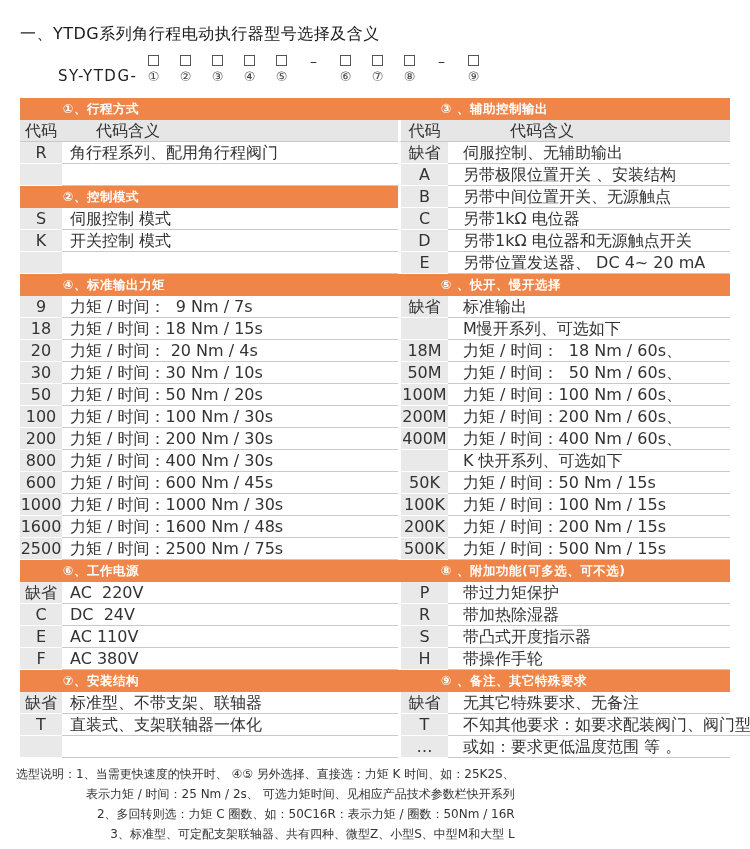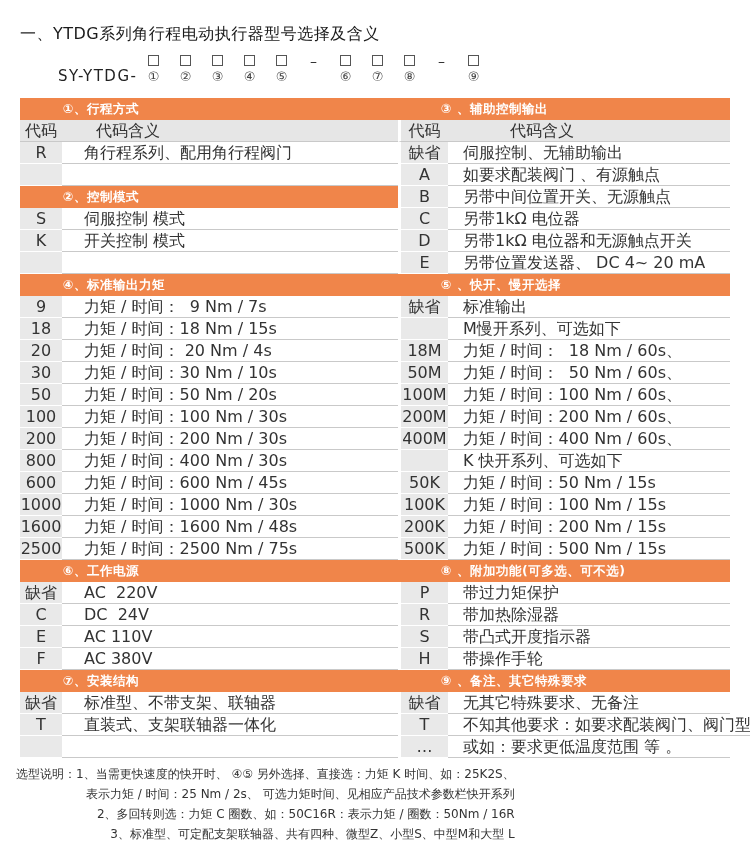--- a/index.html
+++ b/index.html
@@ -32,21 +32,21 @@
   }
   .row.head{background:#E6E6E6;}
   .code{
     width:42px;flex-shrink:0;background:#E9E9E9;text-align:center;
     line-height:21px;border-bottom:1px solid #ffffff;box-sizing:border-box;
     color:#333;white-space:pre;
   }
   .tcol.right .code{width:50px;border-left:3px solid #ffffff;}
   .meaning{
     flex:1;border-bottom:1px solid #c9c9c9;line-height:21px;
-    padding-left:22px;box-sizing:border-box;white-space:pre;color:#333;
+    padding-left:8px;box-sizing:border-box;white-space:pre;color:#333;
   }
   .tcol.right .meaning{padding-left:15px;}
   .row.head .code{background:transparent;border-bottom:1px solid #c9c9c9;}
   .row.head .meaning{padding-left:34px;}
   .tcol.right .row.head .meaning{padding-left:62px;}
   
   .notes{position:absolute;left:16px;top:764px;font-size:12px;color:#333;text-align:right;}
   .note-line{line-height:20px;white-space:pre;}
 </style>
 </head>
@@ -215,21 +215,21 @@
       <div class="row head">
         <div class="code">代码</div>
         <div class="meaning">代码含义</div>
       </div>
       <div class="row">
         <div class="code">缺省</div>
         <div class="meaning">伺服控制、无辅助输出</div>
       </div>
       <div class="row">
         <div class="code">A</div>
-        <div class="meaning">如要求配装阀门 、有源触点</div>
+        <div class="meaning">另带极限位置开关 、安装结构</div>
       </div>
       <div class="row">
         <div class="code">B</div>
         <div class="meaning">另带中间位置开关、无源触点</div>
       </div>
       <div class="row">
         <div class="code">C</div>
         <div class="meaning">另带1kΩ 电位器</div>
       </div>
       <div class="row">

